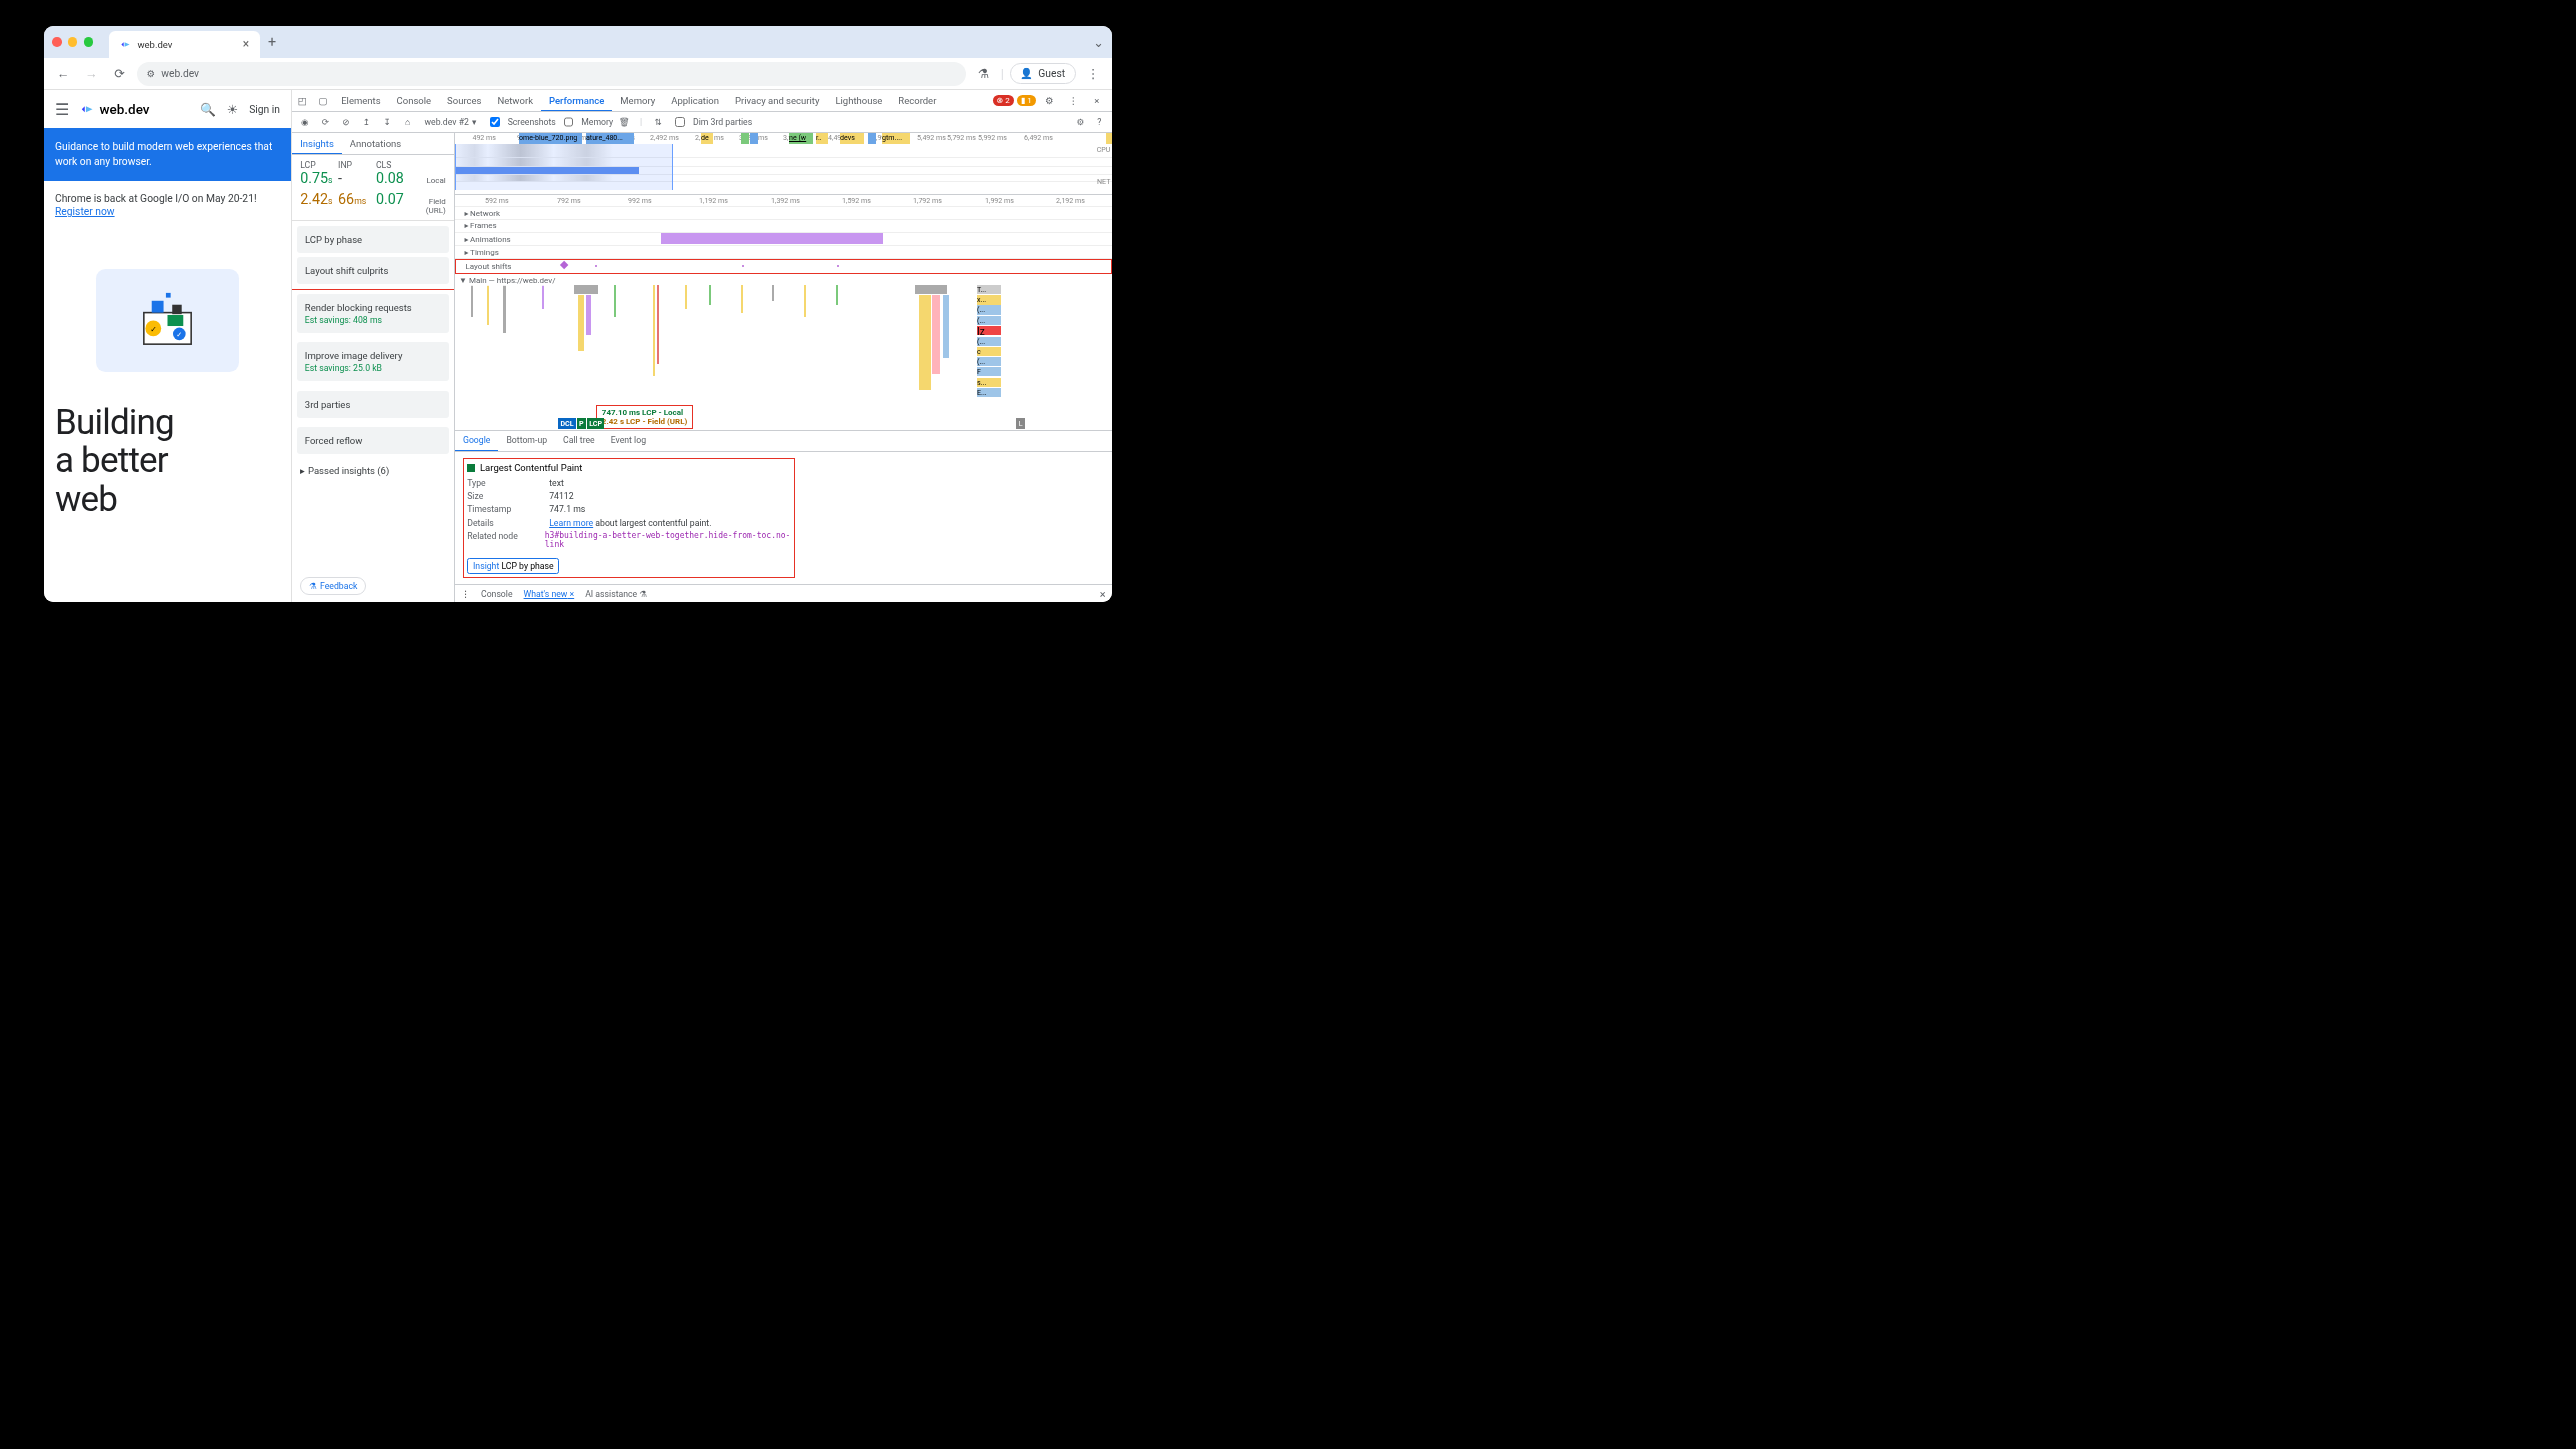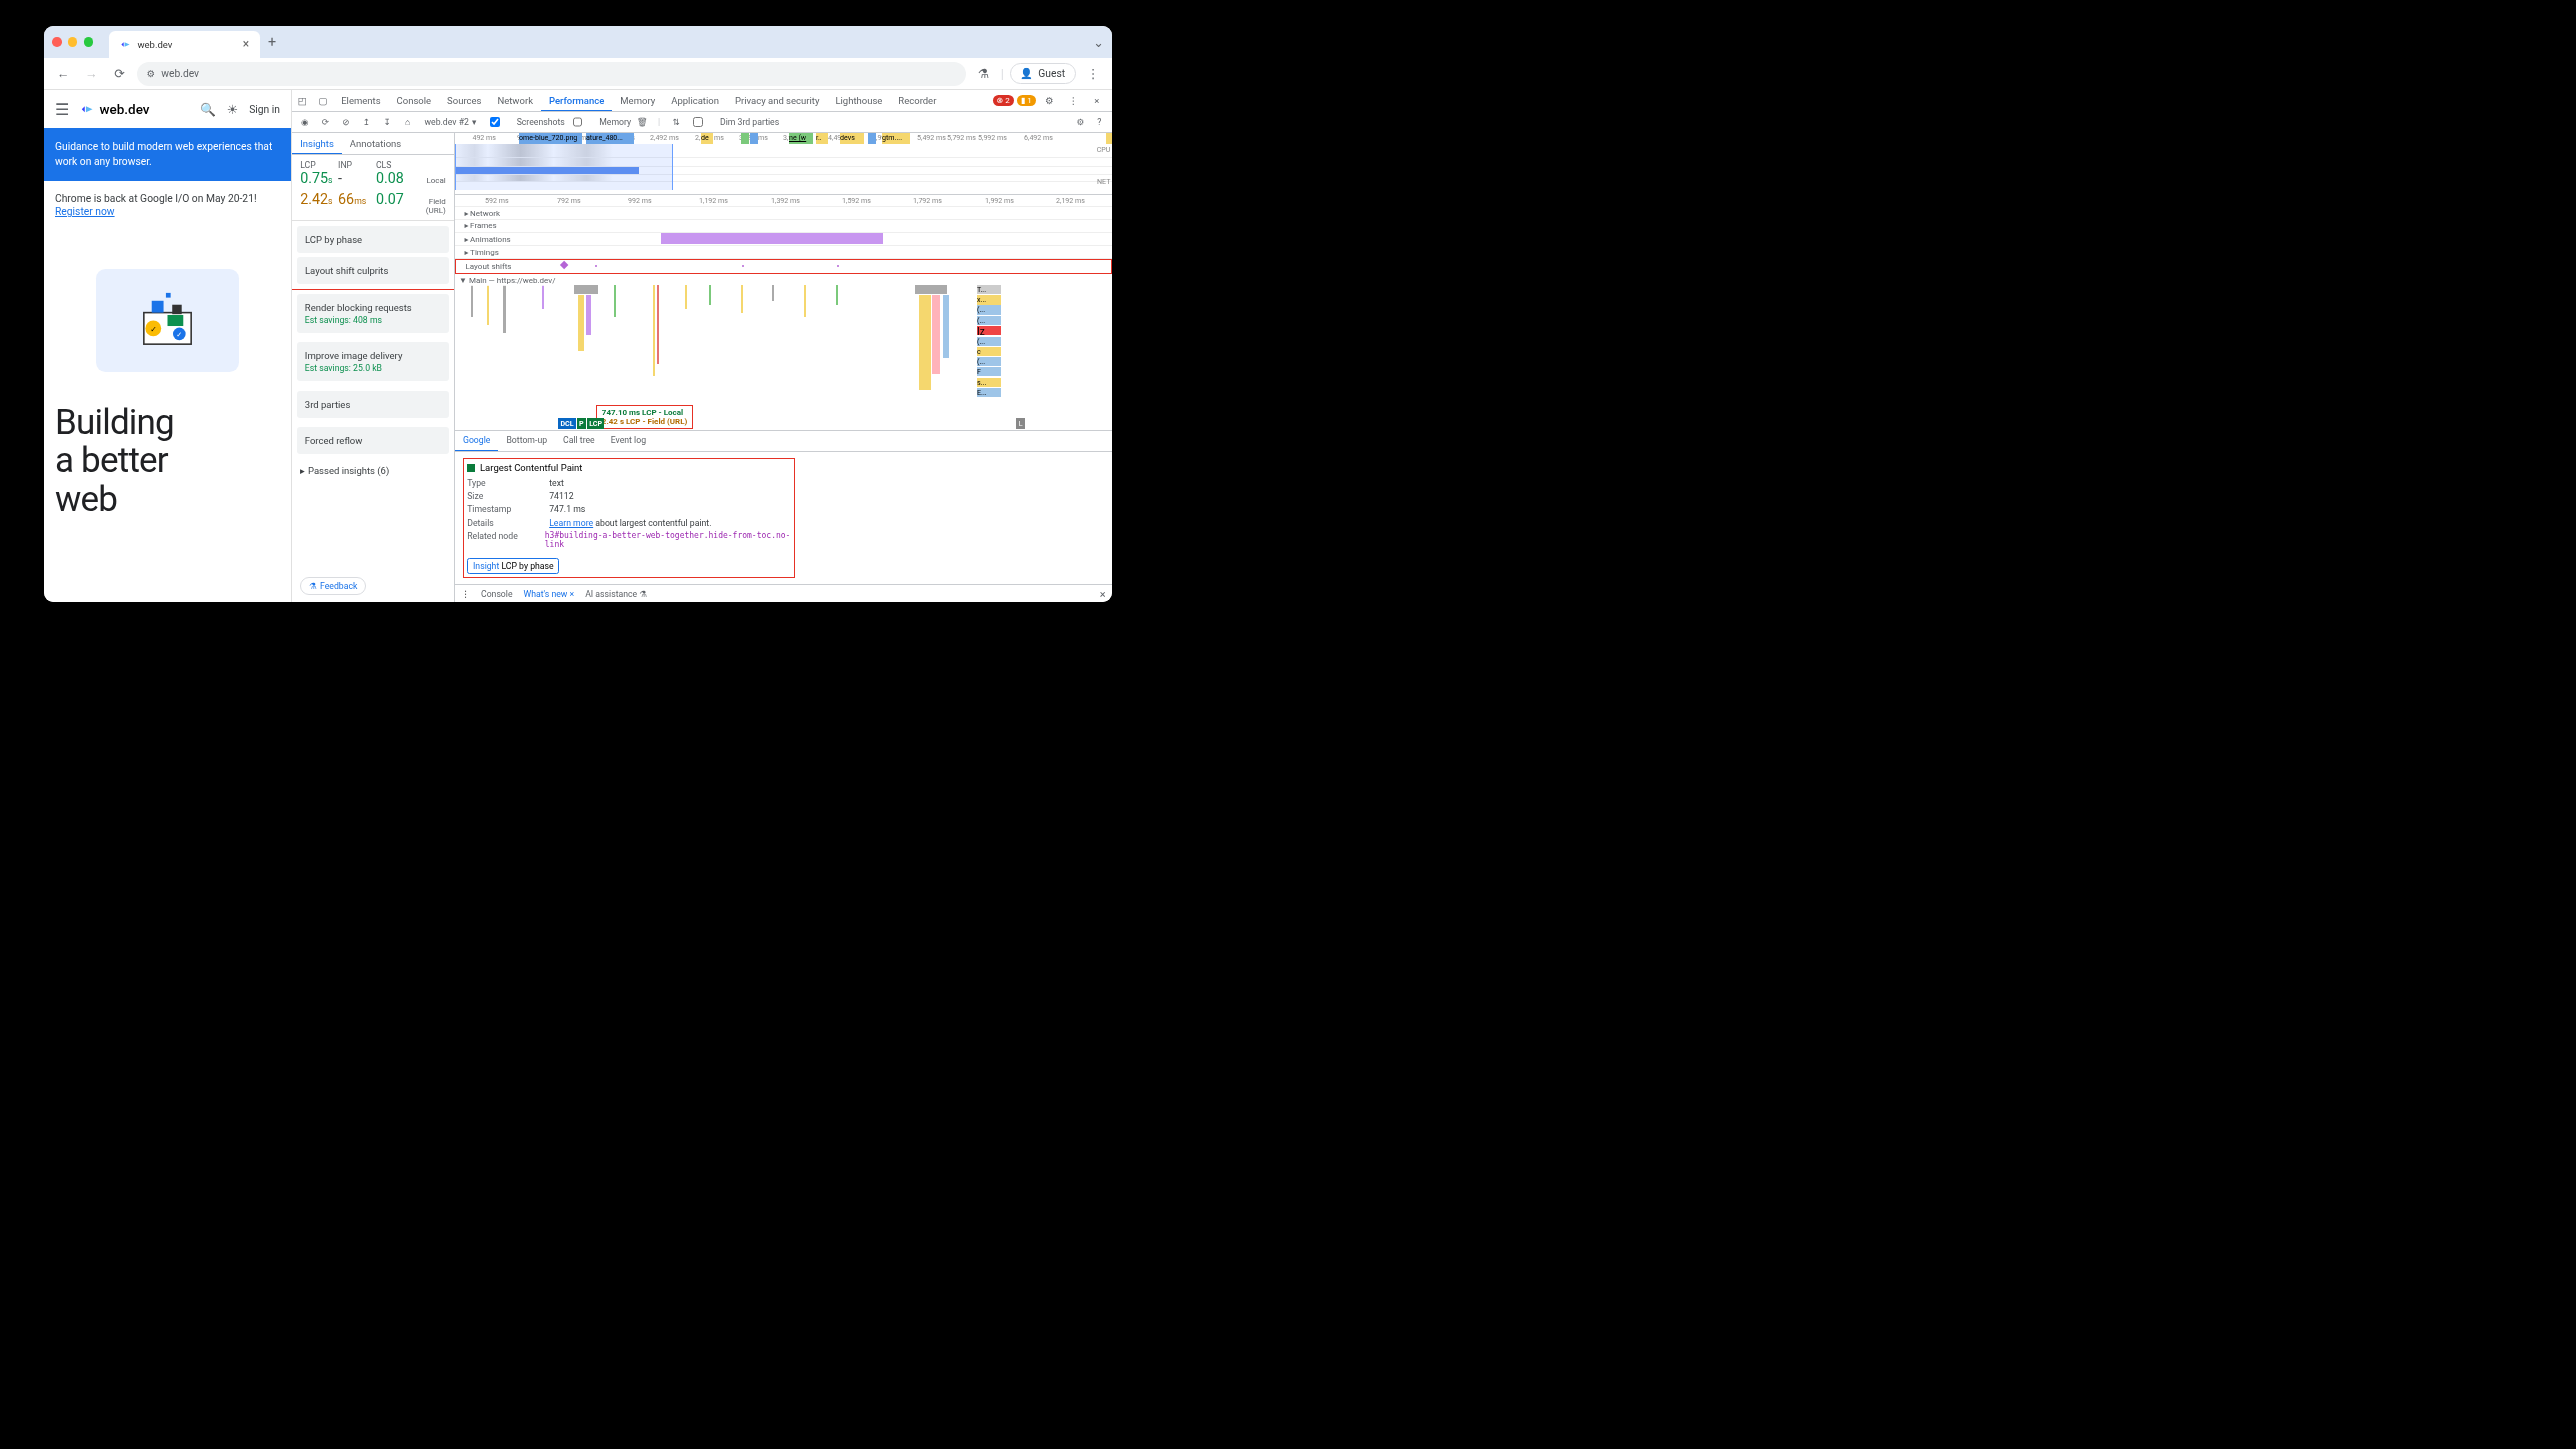--- a/index.html
+++ b/index.html
@@ -36,21 +36,21 @@
 .dt-header { height: 22px; display: flex; align-items: center; border-bottom: 0.8px solid #cacdd1; font-size: 9.5px; color: #5f6368; }
 .dt-header-icon { width: 20.6px; display: flex; align-items: center; justify-content: center; cursor: pointer; }
 .dt-tab { padding: 0 8px; height: 100%; display: flex; align-items: center; cursor: pointer; }
 .dt-tab.active { color: #1a73e8; border-bottom: 1.6px solid #1a73e8; font-weight: 500; }
 .dt-header-right { margin-left: auto; display: flex; align-items: center; gap: 3.2px; padding-right: 4.8px; }
 .badge-err { background: #d93025; color: #fff; border-radius: 6.3px; padding: 0.8px 4px; font-size: 8px; }
 .badge-warn { background: #f29900; color: #fff; border-radius: 6.3px; padding: 0.8px 4px; font-size: 8px; }
 .dt-toolbar { height: 20.6px; display: flex; align-items: center; border-bottom: 0.8px solid #cacdd1; font-size: 8.7px; color: #5f6368; gap: 1.6px; padding: 0 3.2px; }
 .dt-tb-icon { width: 19px; display: flex; align-items: center; justify-content: center; cursor: pointer; }
 .dt-dropdown { padding: 1.6px 4.8px; border: 0.8px solid transparent; display: flex; align-items: center; gap: 3.2px; }
-.dt-checkbox { display: flex; align-items: center; gap: 17px; margin-left: 6.3px; }
+.dt-checkbox { display: flex; align-items: center; gap: 8px; margin-left: 6.3px; }
 .dt-checkbox input { width: 9.5px; height: 9.5px; }
 .dt-body { flex: 1; display: flex; overflow: hidden; }
 .insights-panel { width: 163px; border-right: 0.8px solid #cacdd1; display: flex; flex-direction: column; overflow-y: auto; }
 .insights-highlight { border: 1.6px solid #e63125; margin: -0.8px; }
 .insights-tabs { display: flex; border-bottom: 0.8px solid #cacdd1; font-size: 9.5px; }
 .insights-tab { padding: 4.8px 8px; cursor: pointer; color: #5f6368; }
 .insights-tab.active { color: #1a73e8; border-bottom: 1.6px solid #1a73e8; }
 .metrics-grid { padding: 4.8px 8px; border-bottom: 0.8px solid #e0e0e0; }
 .metrics-row { display: flex; align-items: baseline; }
 .metric-col { flex: 1; }
@@ -100,21 +100,21 @@
 .summary-sq { width: 8px; height: 8px; background: #0a7b3b; }
 .kv { display: flex; gap: 20px; margin-bottom: 3.2px; color: #5f6368; }
 .kv .k { width: 62px; }
 .kv .v { color: #3c4043; }
 .kv a { color: #1a73e8; }
 .node-code { font-family: monospace; color: #9c27b0; font-size: 8px; }
 .insight-chip { display: inline-block; border: 0.8px solid #1a73e8; border-radius: 2.4px; padding: 1.6px 4.8px; margin-top: 6.3px; font-size: 8.7px; }
 .insight-chip .lbl { color: #1a73e8; }
 .drawer { height: 19px; border-top: 0.8px solid #cacdd1; display: flex; align-items: center; font-size: 8.7px; padding: 0 6.3px; gap: 11px; }
 .drawer-tab { color: #5f6368; cursor: pointer; }
-.drawer-tab.active { color: #1a73e8; }
+.drawer-tab.active { color: #1a73e8; text-decoration: underline; }
 .drawer-close { margin-left: auto; font-size: 11px; color: #5f6368; cursor: pointer; }
 svg.favicon-svg { width: 11px; height: 11px; }
 .diamond { width: 6.3px; height: 6.3px; background: #b565d6; transform: rotate(45deg); position: absolute; }
 </style>
 </head>
 <body>
 
 <div class="browser-window">
   <div class="tab-bar">
     <div class="traffic-lights">

